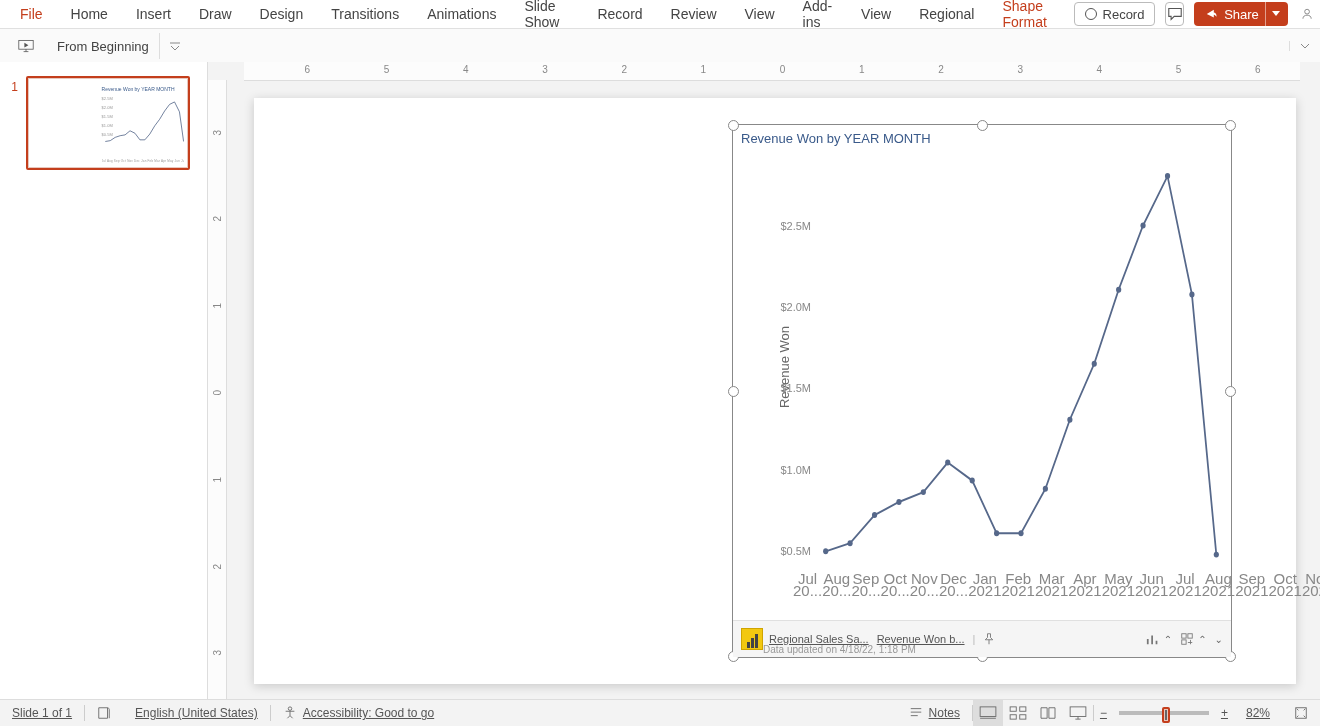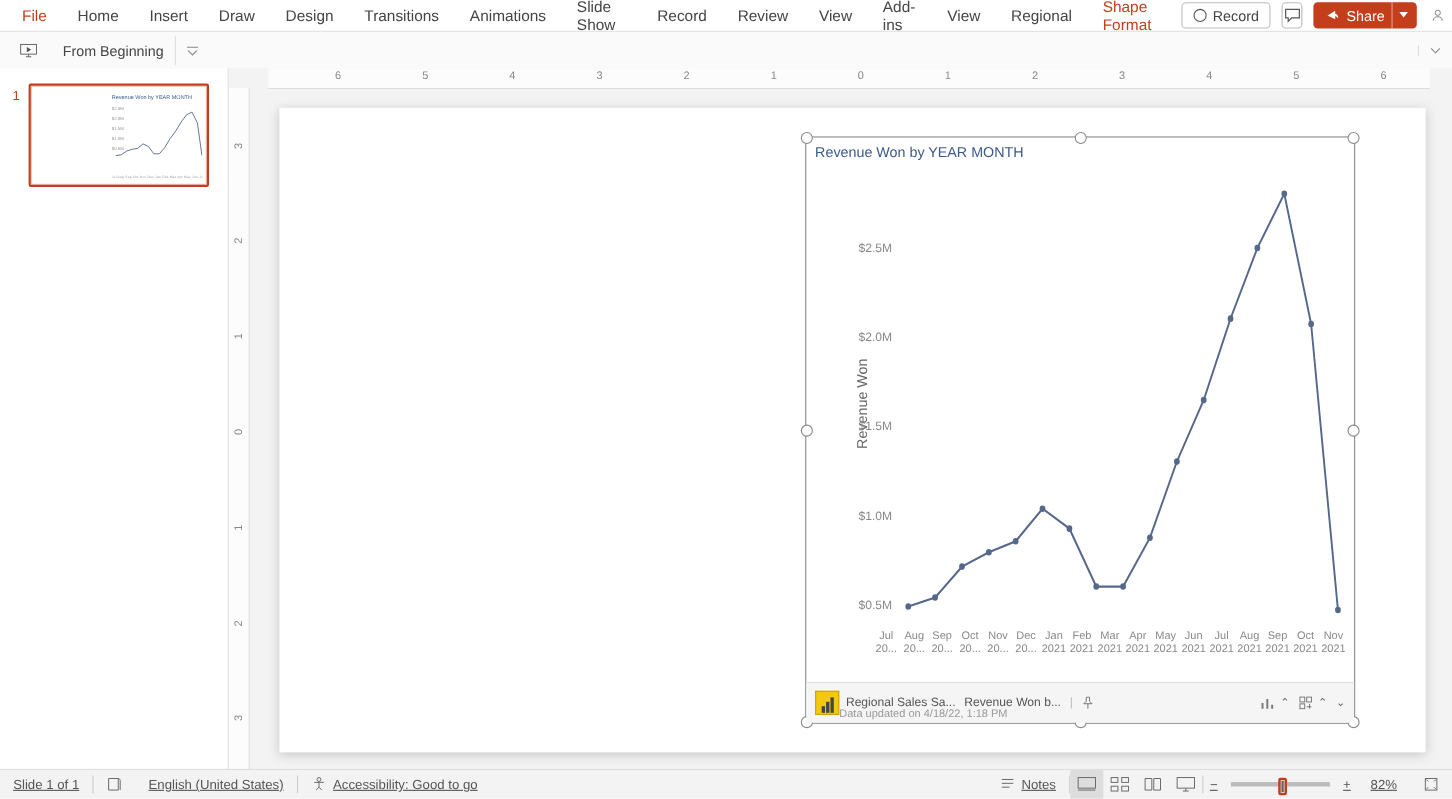--- a/index.html
+++ b/index.html
@@ -38,25 +38,25 @@
 .handle{position:absolute;width:9px;height:9px;border:1px solid #888;border-radius:50%;background:#fff;}
 .h-tl{top:-5px;left:-5px;} .h-tr{top:-5px;right:-5px;} .h-bl{bottom:-5px;left:-5px;} .h-br{bottom:-5px;right:-5px;}
 .h-tc{top:-5px;left:50%;margin-left:-5px;} .h-bc{bottom:-5px;left:50%;margin-left:-5px;}
 .h-ml{top:50%;left:-5px;margin-top:-5px;} .h-mr{top:50%;right:-5px;margin-top:-5px;}
 .chart-title{position:absolute;top:6px;left:8px;font-size:13px;color:#3a5a8a;}
 .plot{position:absolute;left:24px;top:28px;right:6px;bottom:76px;}
 .axis-title-y{position:absolute;left:0;top:50%;transform:translateY(-50%) rotate(-90deg);transform-origin:center;font-size:13px;color:#666;}
 .axis-title-x{position:absolute;left:0;right:0;bottom:46px;text-align:center;font-size:13px;color:#666;}
 .ytick{position:absolute;font-size:11px;color:#888;right:calc(100% - 54px);transform:translateY(50%);}
 .xticks{position:absolute;left:60px;right:6px;bottom:60px;display:flex;}
-.xt{flex:1;text-align:center;font-size:10px;color:#888;line-height:12px;}
+.xt{flex:1;text-align:center;font-size:15px;color:#888;line-height:12px;}
 .footer-bar{position:absolute;left:0;right:0;bottom:0;height:36px;background:#f5f5f5;border-top:1px solid #e0e0e0;display:flex;align-items:center;padding:0 8px;font-size:11px;color:#666;}
 .footer-bar .pbi-icon{width:18px;height:18px;background:#f2c811;border:1px solid #d0a400;margin-right:6px;display:flex;align-items:flex-end;justify-content:center;gap:1px;padding:1px;}
 .footer-bar .pbi-icon span{width:3px;background:#444;} .pbi-icon span:nth-child(1){height:6px;} .pbi-icon span:nth-child(2){height:10px;} .pbi-icon span:nth-child(3){height:14px;}
-.footer-bar .link{color:#555;cursor:pointer;}
+.footer-bar .link{text-decoration:underline;color:#555;cursor:pointer;}
 .footer-bar .sep{margin:0 8px;color:#bbb;}
 .footer-bar .pin{font-size:13px;}
 .footer-bar .ts{position:absolute;left:30px;bottom:2px;font-size:10px;color:#999;}
 .footer-bar .right-icons{margin-left:auto;display:flex;align-items:center;gap:8px;}
 .footer-bar .right-icons .ico{display:flex;align-items:center;gap:4px;}
 .footer-bar .chev{font-size:10px;}
 .statusbar{position:absolute;left:0;right:0;bottom:0;height:26px;background:#f3f3f3;border-top:1px solid #ddd;display:flex;align-items:center;font-size:12px;color:#555;text-decoration:underline;}
 .statusbar .sb-item{padding:0 12px;display:flex;align-items:center;gap:6px;height:100%;}
 .statusbar .divider{width:1px;height:16px;background:#ccc;}
 .statusbar .flex{flex:1;}

